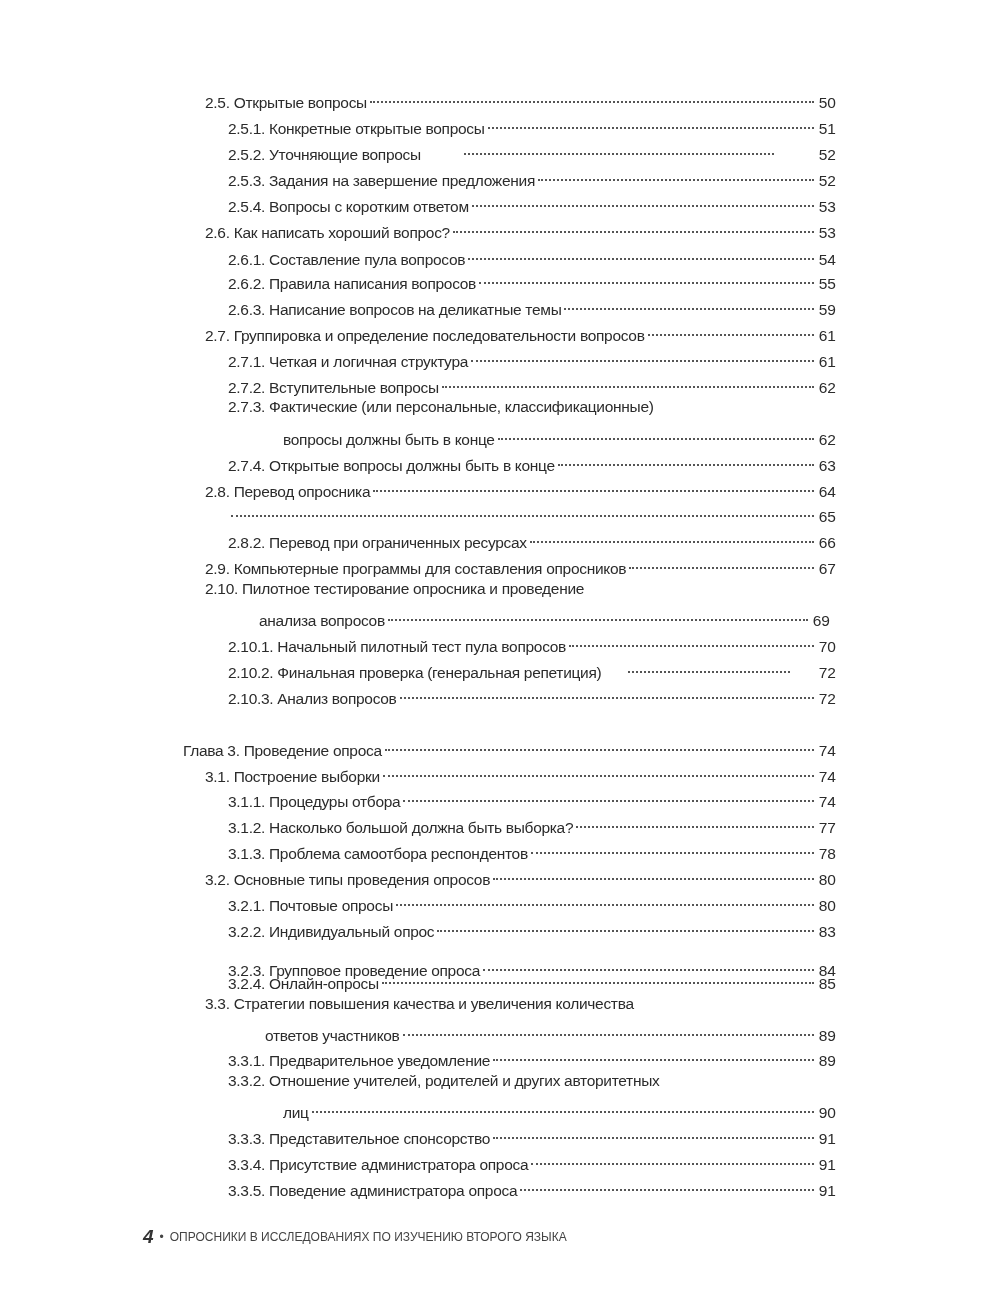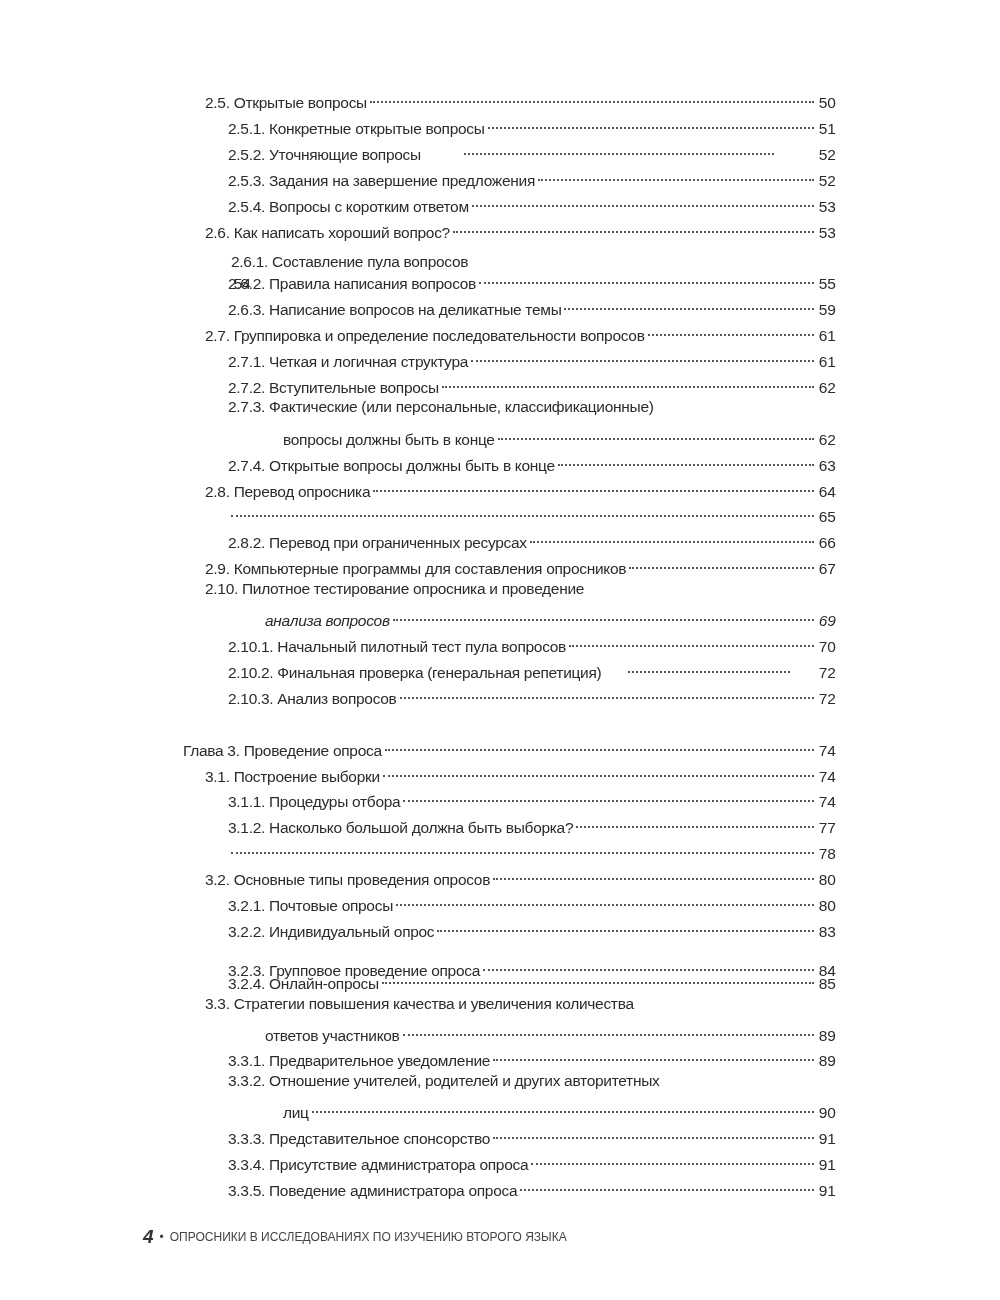--- a/index.html
+++ b/index.html
@@ -103,21 +103,21 @@
     <div class="row" style="left: 228px; width: 608px; top: 189.6px;">
       <span class="title">2.5.4. Вопросы с коротким ответом</span>
       <span class="leader"></span>
       <span class="page">53</span>
     </div>
     <div class="row" style="left: 205px; width: 631px; top: 215.5px;">
       <span class="title">2.6. Как написать хороший вопрос?</span>
       <span class="leader"></span>
       <span class="page">53</span>
     </div>
-    <div class="row" style="left: 228px; width: 608px; top: 251px; flex-direction: column;">
+    <div class="row" style="left: 228px; width: 608px; top: 243px;">
       <span class="title">2.6.1. Составление пула вопросов</span>
       <span class="leader"></span>
       <span class="page">54</span>
     </div>
     <div class="row" style="left: 228px; width: 608px; top: 267.3px;">
       <span class="title">2.6.2. Правила написания вопросов</span>
       <span class="leader"></span>
       <span class="page">55</span>
     </div>
     <div class="row" style="left: 228px; width: 608px; top: 293.2px;">
@@ -170,21 +170,21 @@
     </div>
     <div class="row" style="left: 205px; width: 631px; top: 552.2px;">
       <span class="title">2.9. Компьютерные программы для составления опросников</span>
       <span class="leader"></span>
       <span class="page">67</span>
     </div>
     <div class="row no-leader" style="left: 205px; width: 631px; top: 578.1px;">
       <span class="title">2.10. Пилотное тестирование опросника и проведение</span>
       <span class="page"></span>
     </div>
-    <div class="row" style="left: 265px; width: 571px; top: 604px; font-style: italic;">
+    <div class="row" style="left: 259px; width: 571px; top: 604px;">
       <span class="title">анализа вопросов</span>
       <span class="leader"></span>
       <span class="page">69</span>
     </div>
     <div class="row" style="left: 228px; width: 608px; top: 629.9px;">
       <span class="title">2.10.1. Начальный пилотный тест пула вопросов</span>
       <span class="leader"></span>
       <span class="page">70</span>
     </div>
     <div class="row" style="left: 228px; width: 608px; top: 655.8px; gap: 24px;">
@@ -211,20 +211,21 @@
       <span class="title">3.1.1. Процедуры отбора</span>
       <span class="leader"></span>
       <span class="page">74</span>
     </div>
     <div class="row" style="left: 228px; width: 608px; top: 811.3px;">
       <span class="title">3.1.2. Насколько большой должна быть выборка?</span>
       <span class="leader"></span>
       <span class="page">77</span>
     </div>
     <div class="row" style="left: 228px; width: 608px; top: 837.2px;">
+      <span class="title">3.1.3. Проблема самоотбора респондентов</span>
       <span class="leader"></span>
       <span class="page">78</span>
     </div>
     <div class="row" style="left: 205px; width: 631px; top: 863.1px;">
       <span class="title">3.2. Основные типы проведения опросов</span>
       <span class="leader"></span>
       <span class="page">80</span>
     </div>
     <div class="row" style="left: 228px; width: 608px; top: 889px;">
       <span class="title">3.2.1. Почтовые опросы</span>

